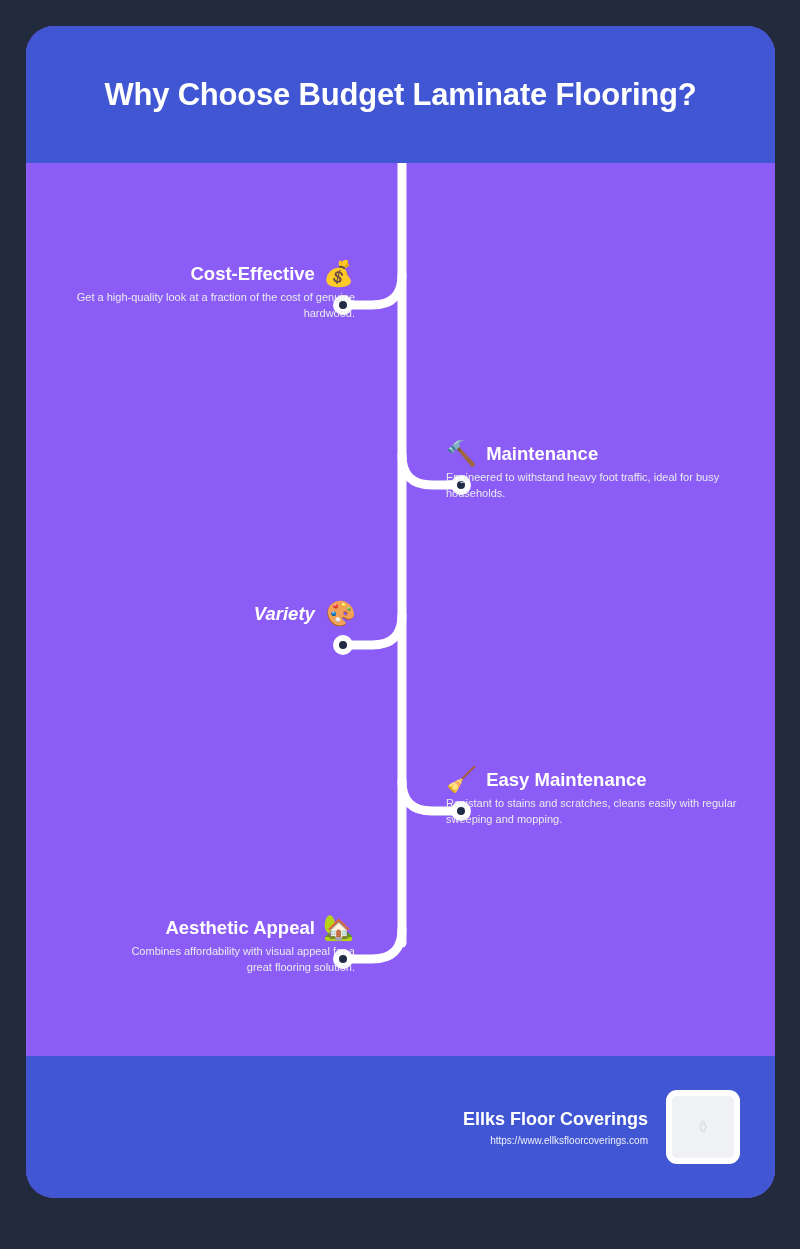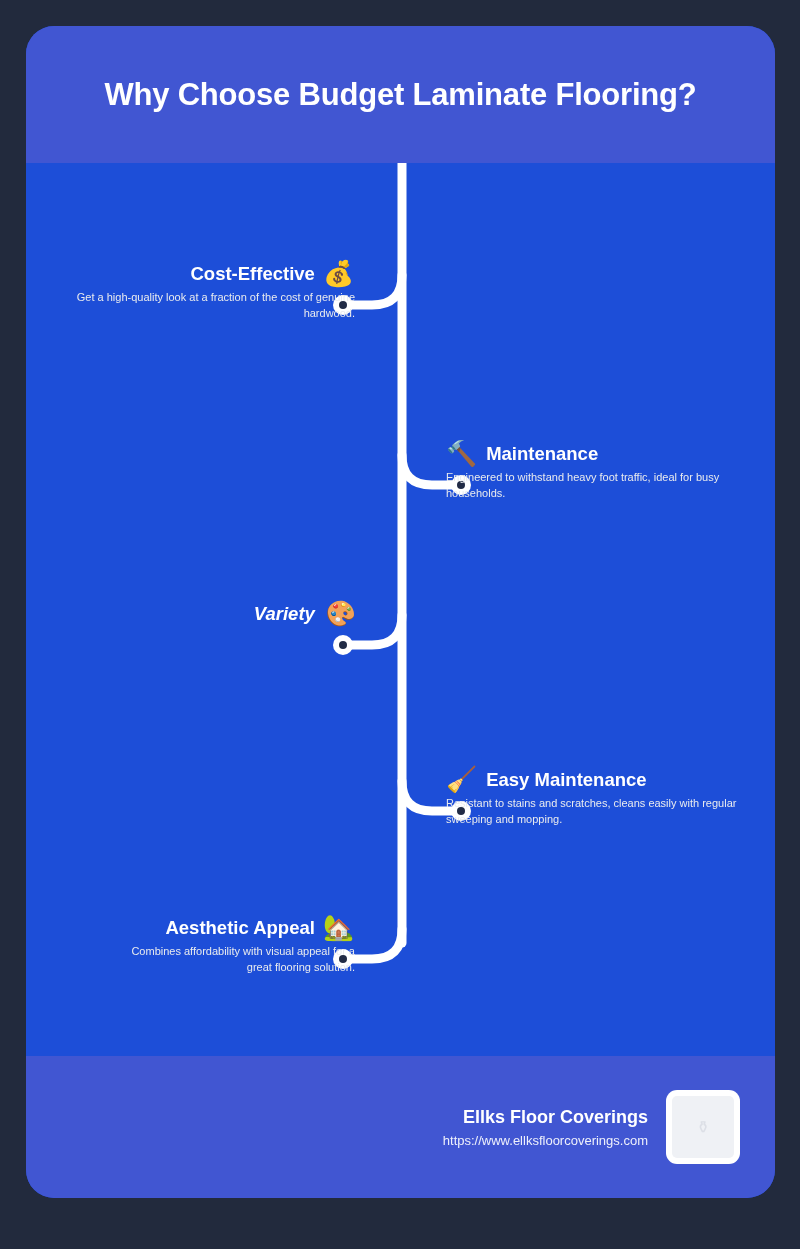--- a/index.html
+++ b/index.html
@@ -7,21 +7,21 @@
     width:800px; height:1249px;
     background:#222a3d;
     font-family:"Liberation Sans", sans-serif;
     overflow:hidden;
   }
   .card {
     position:absolute;
     left:26px; top:26px;
     width:749px; height:1172px;
     border-radius:28px;
-    background:#1d4ed8;
+    background:#8b5cf6;
     overflow:hidden;
   }
   .header {
     position:absolute; left:0; top:0;
     width:749px; height:137px;
     background:#4156d2;
     display:flex; align-items:center; justify-content:center;
   }
   .header-title {
     color:#ffffff;
@@ -75,21 +75,21 @@
   }
   .footer-text { text-align:right; }
   .footer-name {
     color:#ffffff;
     font-size:18px;
     font-weight:bold;
     margin-bottom:5px;
   }
   .footer-url {
     color:#eef0fb;
-    font-size:13px;
+    font-size:10px;
   }
   .footer-logo {
     width:74px; height:74px;
     border-radius:11px;
     background:#ffffff;
     display:flex; align-items:center; justify-content:center;
     flex:none;
   }
   .footer-logo-inner {
     width:62px; height:62px;

